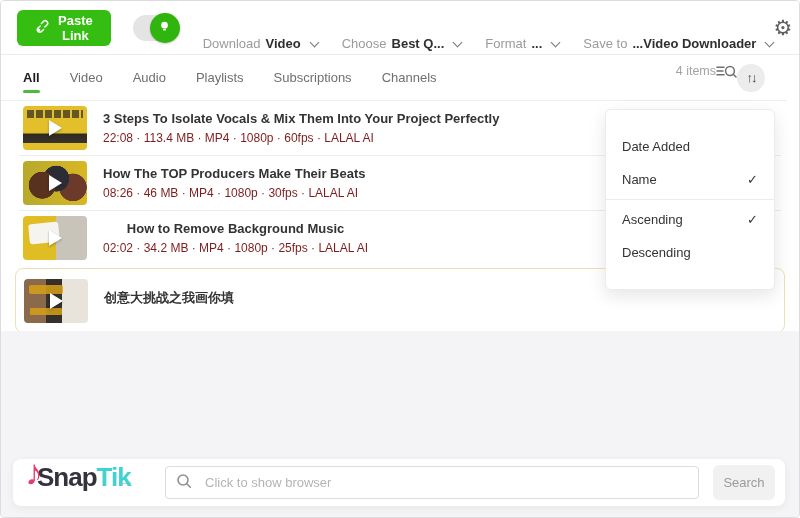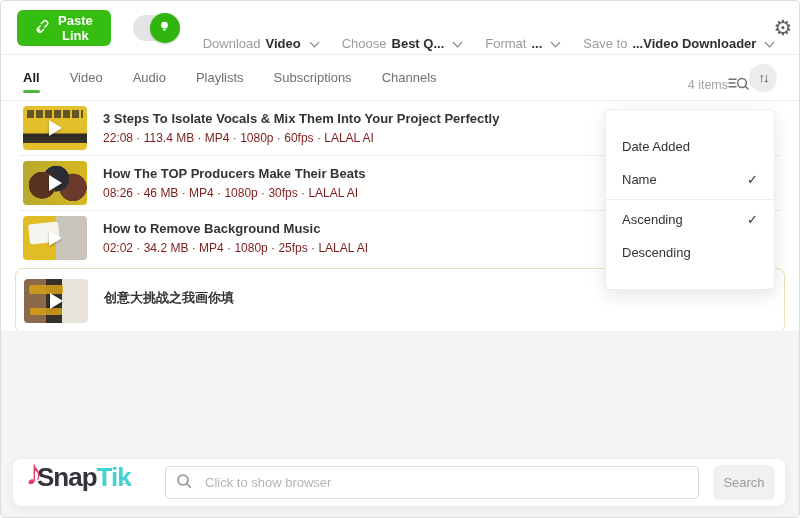--- a/index.html
+++ b/index.html
@@ -21,29 +21,29 @@
                   background:#2fb50e; border-radius:50%; display:flex;
                   align-items:center; justify-content:center; box-shadow:0 1px 2px rgba(0,0,0,.2); }
   .tb-group { display:flex; align-items:center; gap:5px; margin-left:24px; font-size:13px;
               color:#9b9b9b; cursor:pointer; white-space:nowrap;margin-top:32px; }
   .tb-group b { color:#2f2f2f; font-weight:700; }
   .chev { width:7px; height:7px; border-right:1.6px solid #777; border-bottom:1.6px solid #777;
           transform:rotate(45deg); margin:-3px 0 0 5px; display:inline-block; }
   .gear { margin-left:auto; font-size:21px; color:#5f5f5f; cursor:pointer; line-height:1; }
 
   
-  .tabbar { position:absolute; top:54px; left:0; right:0; height:46px;
+  .tabbar { position:absolute; top:54px; left:0; right:12px; height:46px;
             display:flex; align-items:center; padding:0 22px;
             background:#fff; border-bottom:1px solid #eeeeee; }
   .tab { position:relative; margin-right:30px; font-size:13px; color:#6f6f6f;
          cursor:pointer; padding:14px 0; }
   .tab.active { color:#1d1d1d; font-weight:700; }
   .tab.active::after { content:""; position:absolute; left:0; right:0; bottom:6px;
                        height:3px; border-radius:2px; background:#4cbb3c; }
-  .tab-right { margin-left:auto; display:flex; align-items:flex-end; }
+  .tab-right { margin-left:auto; display:flex; align-items:flex-start; }
   .items-count { font-size:12.5px; color:#a3a3a3; }
   .iconbtn { cursor:pointer; display:flex; align-items:center; justify-content:center; }
   .sort-btn { width:28px; height:28px; border-radius:50%; background:#ececec;
               font-size:13px; font-weight:700; color:#3c3c3c; letter-spacing:-2px; }
   .sort-btn span { line-height:1; }
 
   
   .list { position:absolute; top:100px; left:0; right:0; }
   .row { display:flex; align-items:center; height:54px; padding-left:22px; gap:16px;
          background:#fff; cursor:pointer; }
@@ -62,21 +62,21 @@
   .t2 { background:radial-gradient(circle at 30% 55%, #59321f 0 26%, transparent 27%),
                radial-gradient(circle at 52% 40%, #2c2c34 0 30%, transparent 31%),
                radial-gradient(circle at 78% 60%, #6b3a2a 0 24%, transparent 25%),
                linear-gradient(90deg,#b7a92c,#d8b823); }
   .t3 { background:linear-gradient(90deg,#e0bc25 0 52%, #c9c4ba 52% 100%); }
   .t3::before { content:""; position:absolute; left:6px; top:7px; width:30px; height:20px;
                 background:#f6f4ee; border-radius:3px; transform:rotate(-6deg); }
   .t4 { background:linear-gradient(90deg,#8a6a4a 0 34%, #35302b 34% 60%, #e8e4dc 60% 100%); }
   .t4::before { content:""; position:absolute; left:5px; top:6px; width:34px; height:9px;
                 background:#d8a017; border-radius:2px; box-shadow:0 22px 0 -1px #d8a017; opacity:.85; }
-  .vtitle { font-size:13px; font-weight:700; color:#333333; margin-bottom:5px; }
+  .vtitle { font-size:13px; font-weight:700; color:#333333; margin-bottom:5px;text-align:center; }
   .vmeta { font-size:12px; color:#7f1d1d; }
 
   
   .menu { position:absolute; top:108px; left:604px; width:170px; background:#fff;
           border:1px solid #ececec; border-radius:6px; z-index:30;
           box-shadow:0 6px 18px rgba(0,0,0,.10); padding:20px 0; }
   .menu-item { display:flex; align-items:center; justify-content:space-between;
                padding:9px 16px; font-size:13px; color:#333; cursor:pointer; }
   .menu-item .check { color:#333; font-size:13px; }
   .menu-sep { height:1px; background:#ececec; margin:3px 0; }

